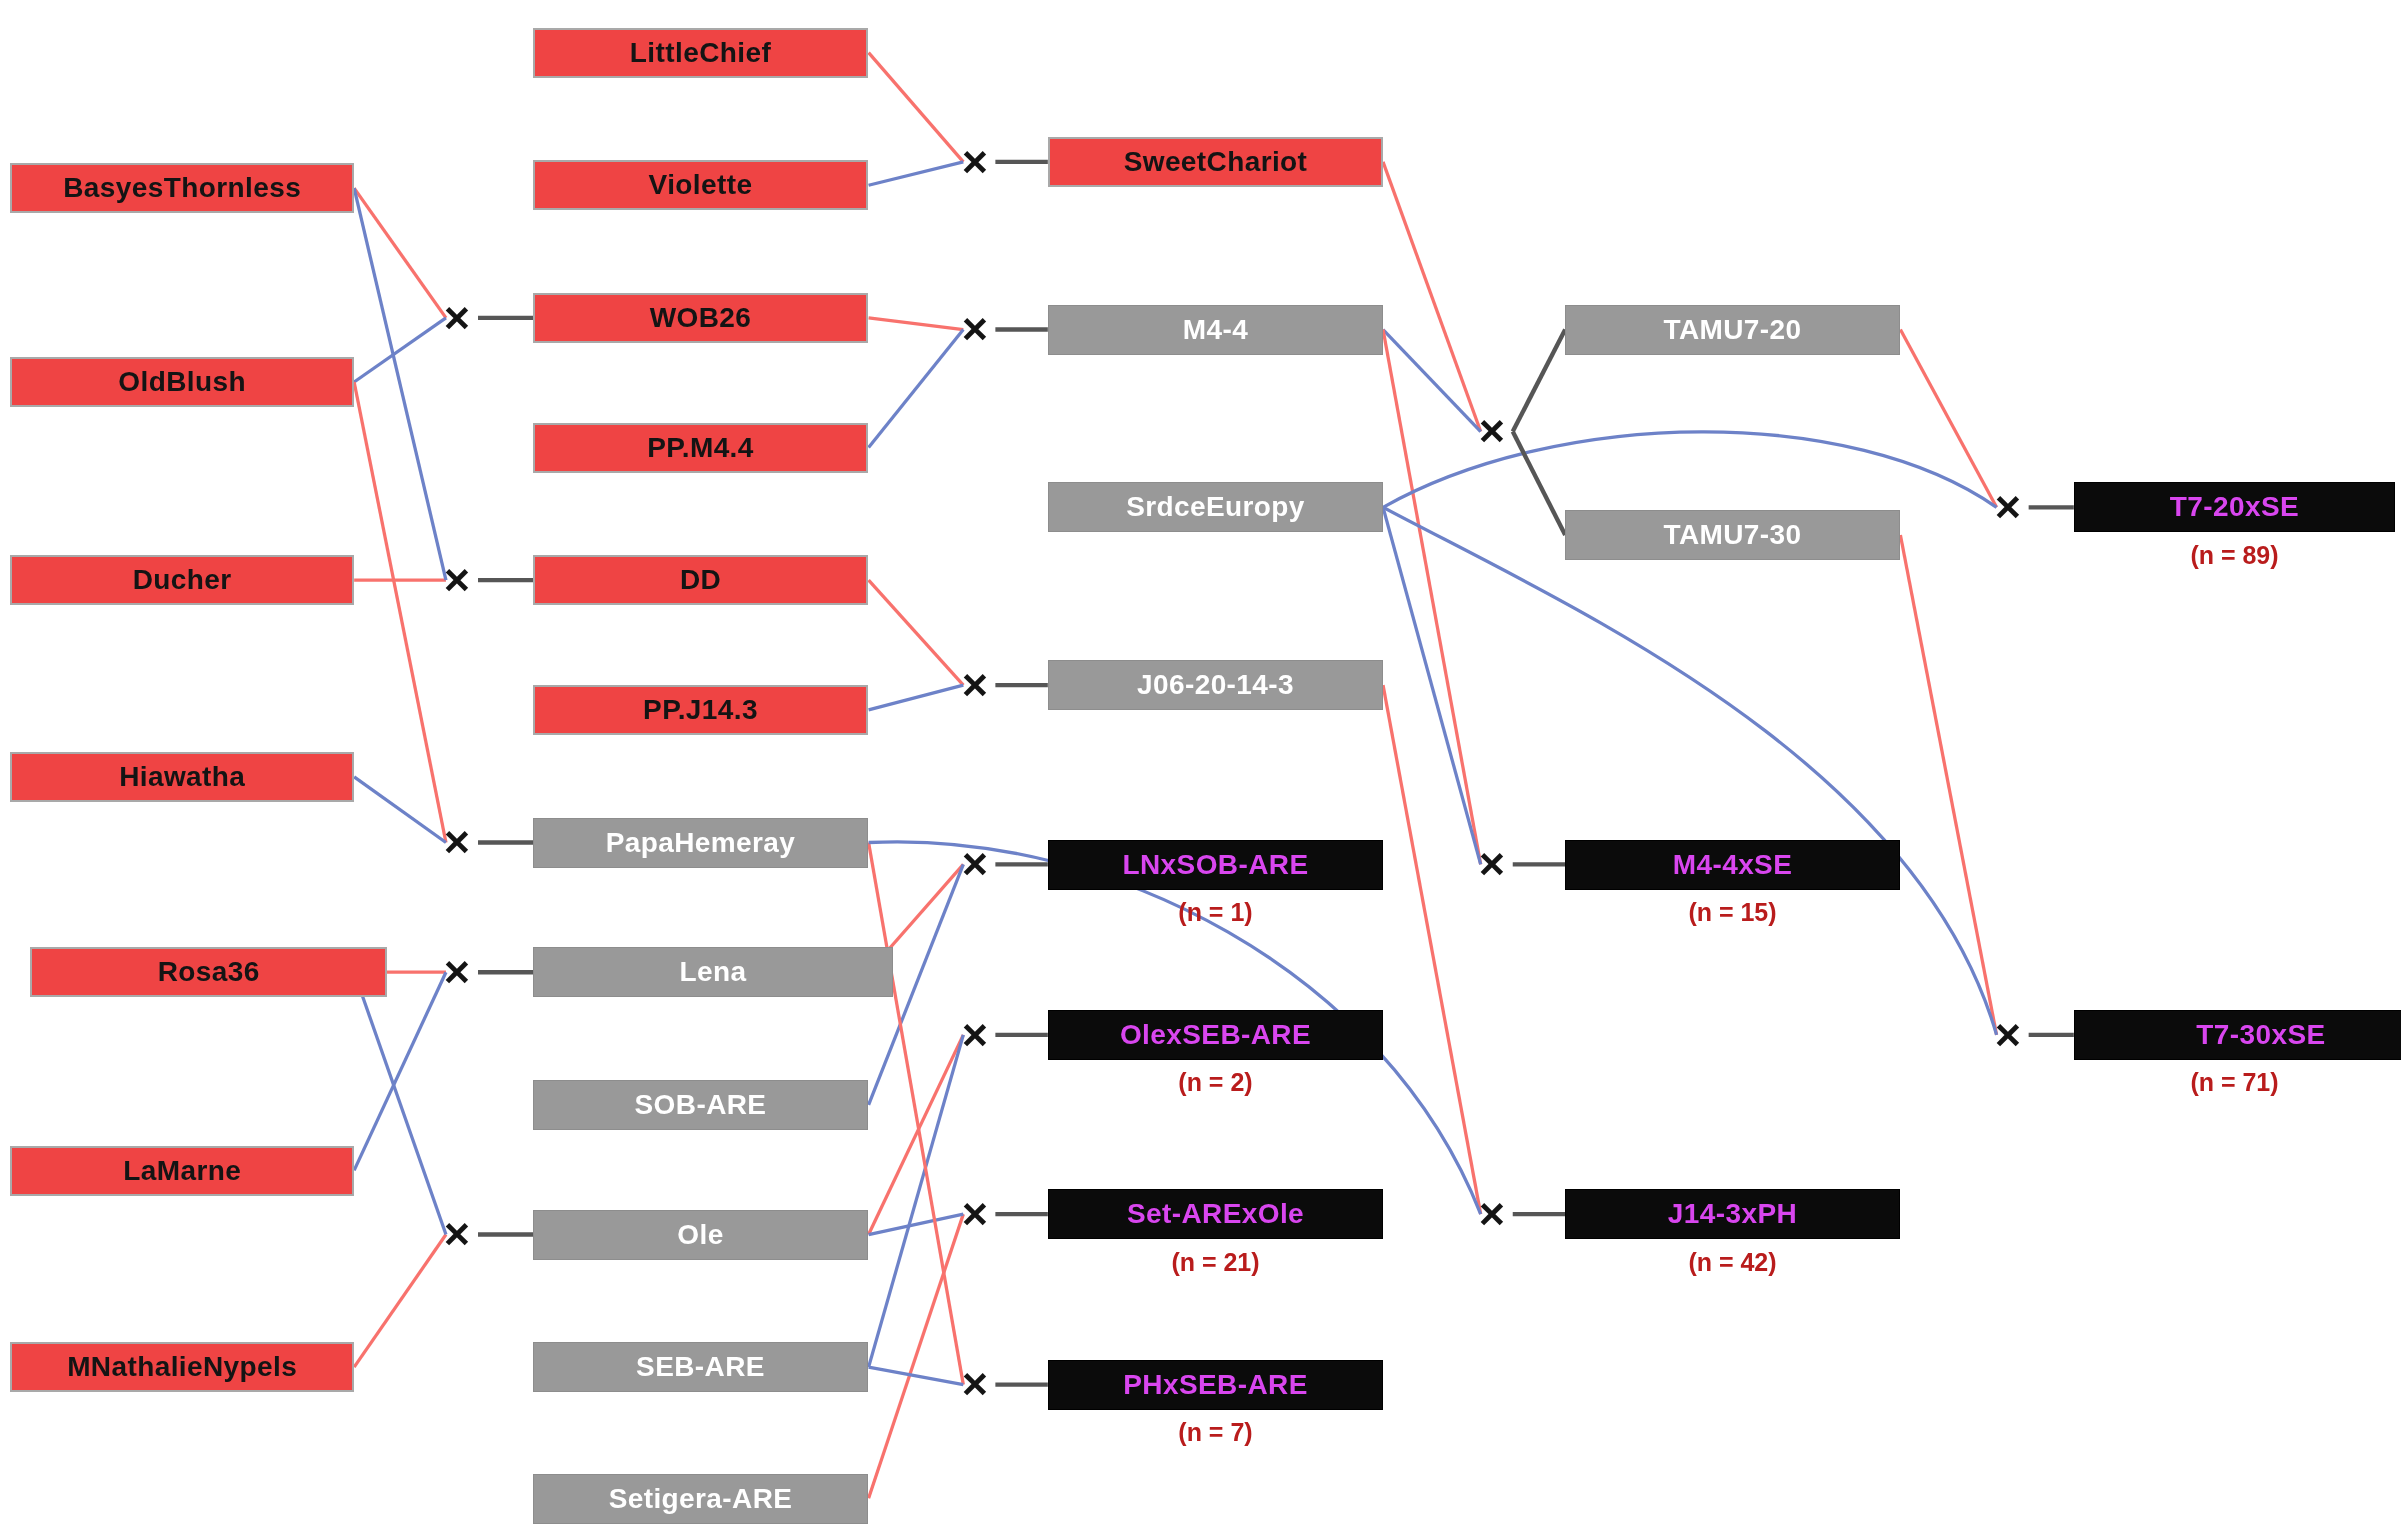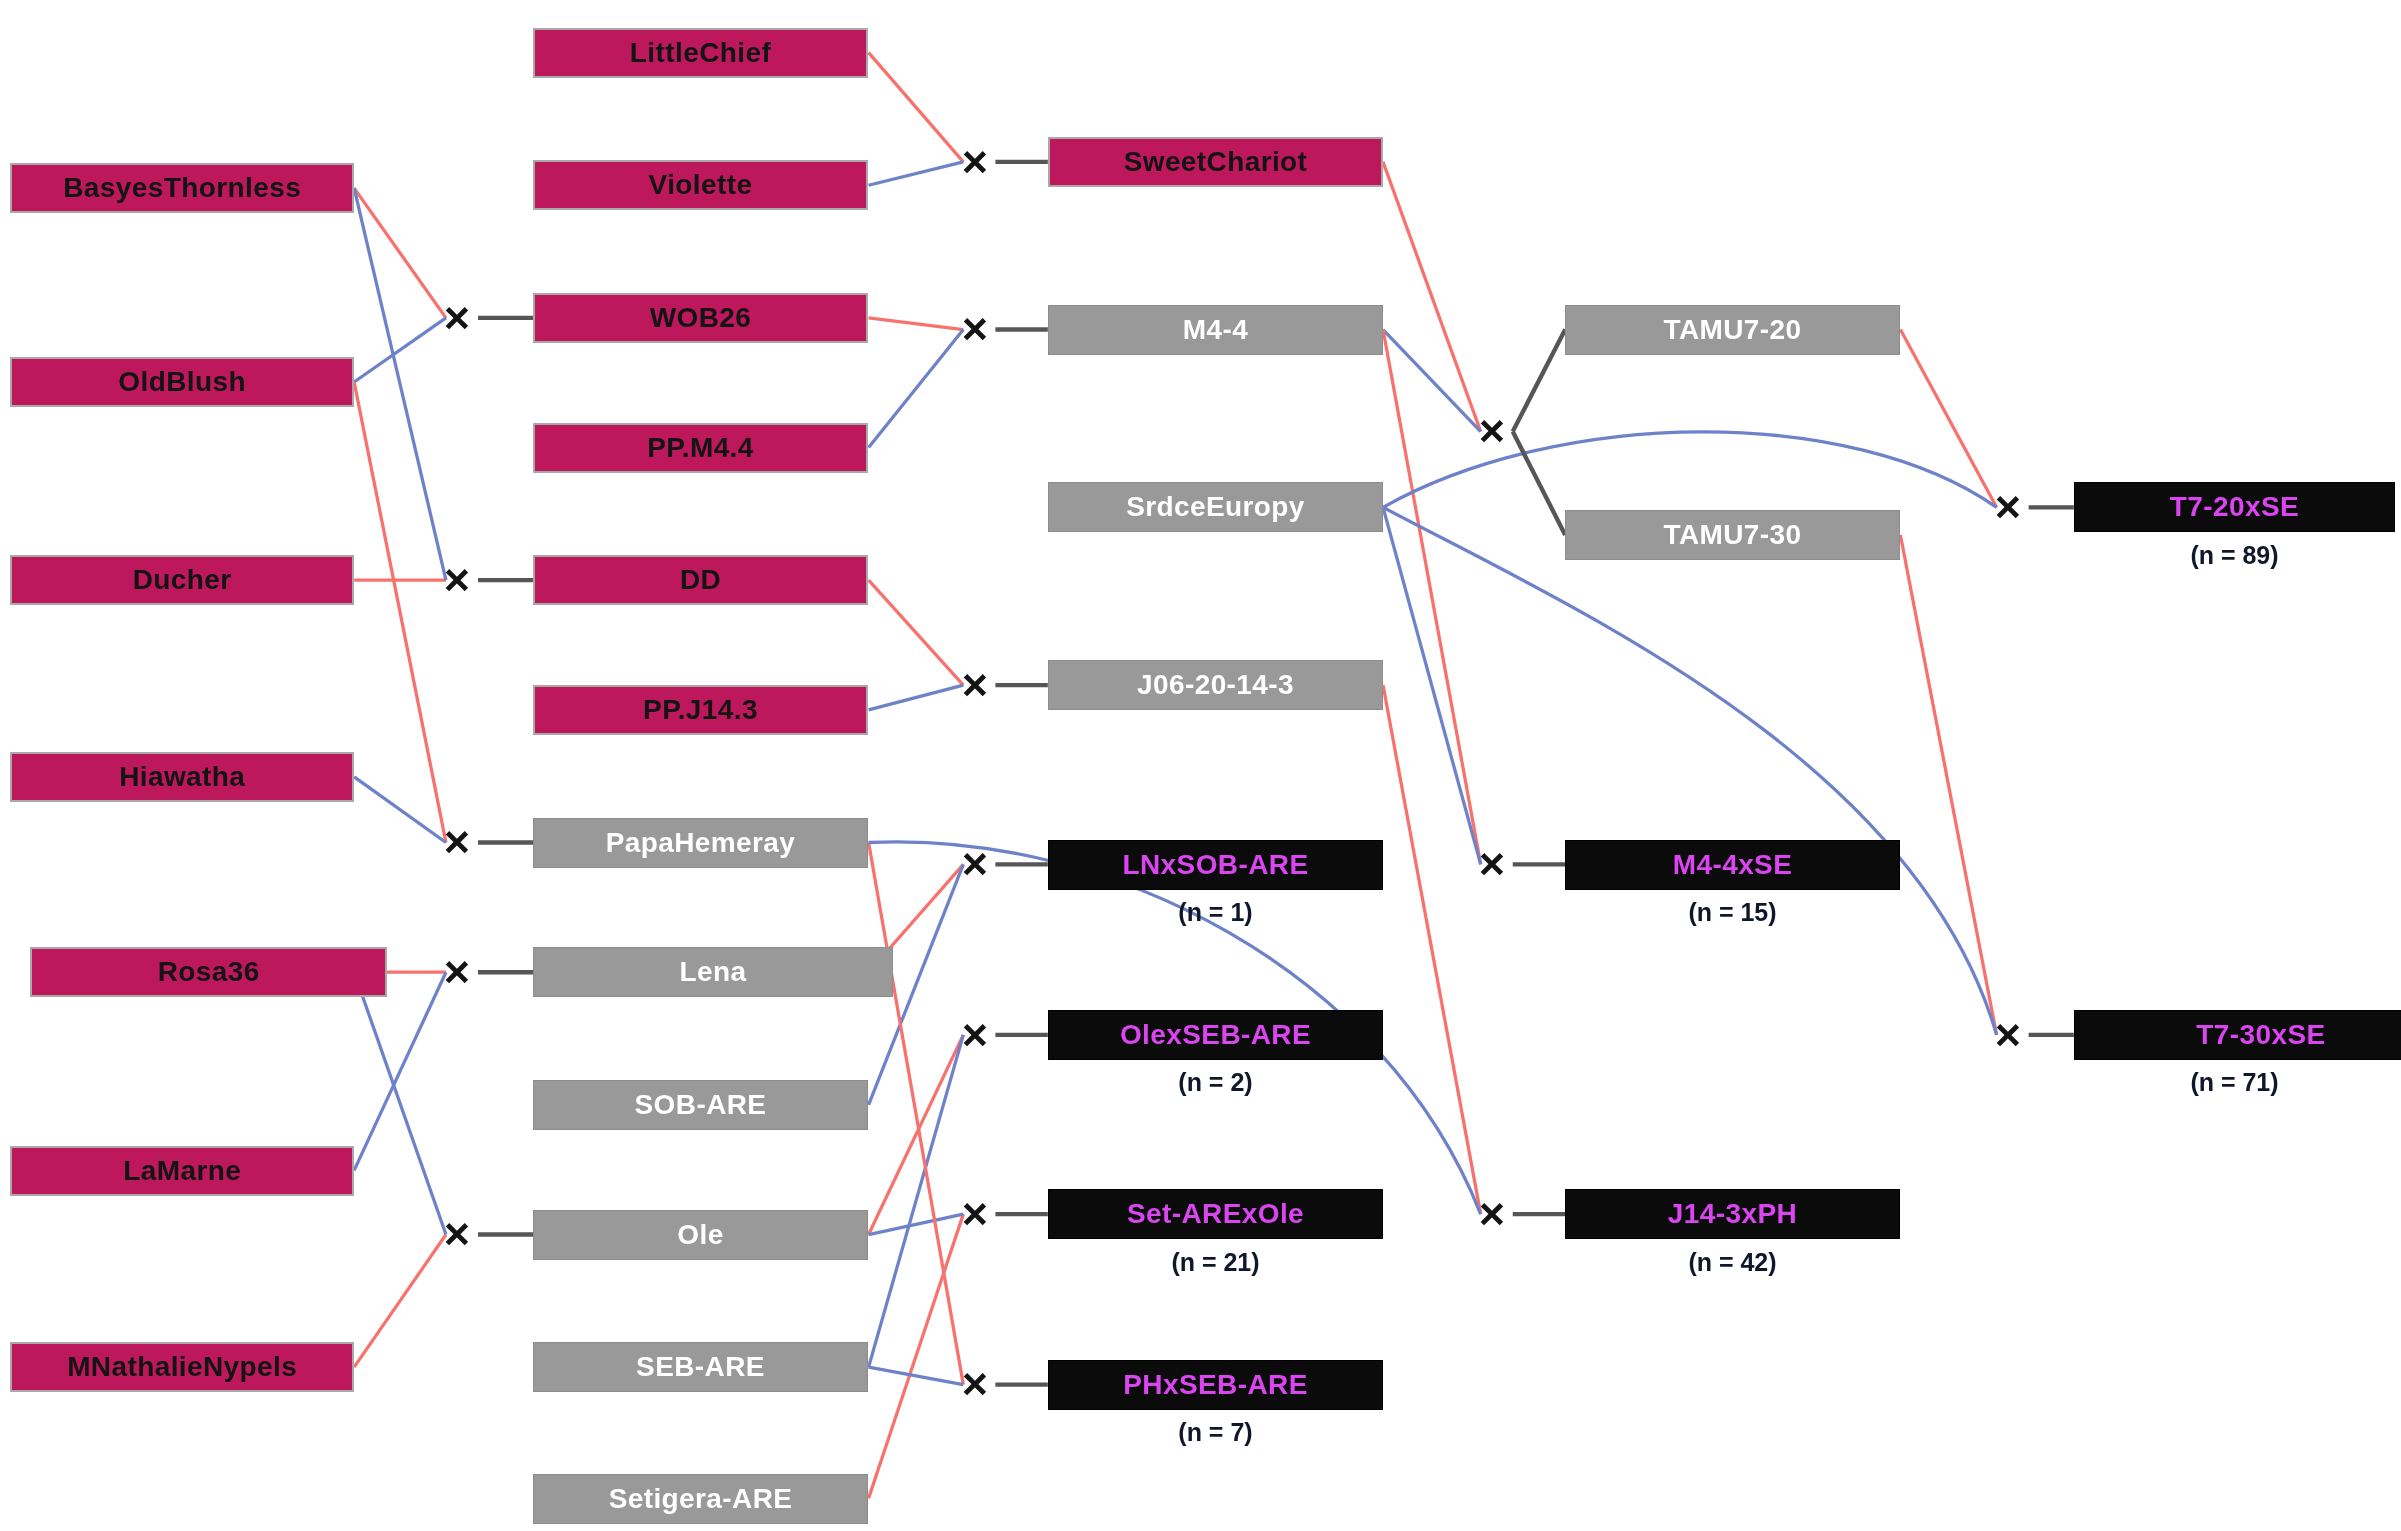--- a/index.html
+++ b/index.html
@@ -1,24 +1,24 @@
 <!DOCTYPE html>
 <html style="font-size:11.7px"><head>
 <meta charset="utf-8">
 <style>
   html,body{margin:0;padding:0;background:#ffffff;}
   body{width:2401px;height:1532px;font-family:"Liberation Sans",sans-serif;}
   #canvas{position:relative;width:2401px;height:1532px;background:#ffffff;overflow:hidden;}
   #edges-layer{position:absolute;left:0;top:0;}
   .node{position:absolute;display:flex;align-items:center;justify-content:center;
         box-sizing:border-box;font-weight:bold;font-size:28px;letter-spacing:0.4px;}
-  .node.white{background:#be185d;border:2.2px solid #a9a9a9;color:#141414;}
+  .node.white{background:#ef4444;border:2.2px solid #a9a9a9;color:#141414;}
   .node.gray{background:#999999;border:0.7px solid #8d8d8d;color:#ffffff;}
   .node.black{background:#0b0b0b;border:1.5px solid #000000;color:#d946ef;}
-  .count{position:absolute;text-align:center;font-weight:600;font-size:25px;color:#0f172a;}
+  .count{position:absolute;text-align:center;font-weight:600;font-size:25px;color:#b91c1c;}
   .cross{position:absolute;width:52px;height:52px;display:flex;align-items:center;justify-content:center;
          font-weight:bold;font-size:45px;color:#141414;line-height:52px;}
 </style>
 </head>
 <body>
 
 <div id="canvas">
   <svg id="edges-layer" width="2401" height="1532" viewBox="0 0 3295 2102" xmlns="http://www.w3.org/2000/svg">
       <path d="M1192,72 L1322,222" fill="none" stroke="#f8726d" stroke-width="4.5"></path>
       <path d="M1192,254 L1322,222" fill="none" stroke="#6d82c8" stroke-width="4.5"></path>

